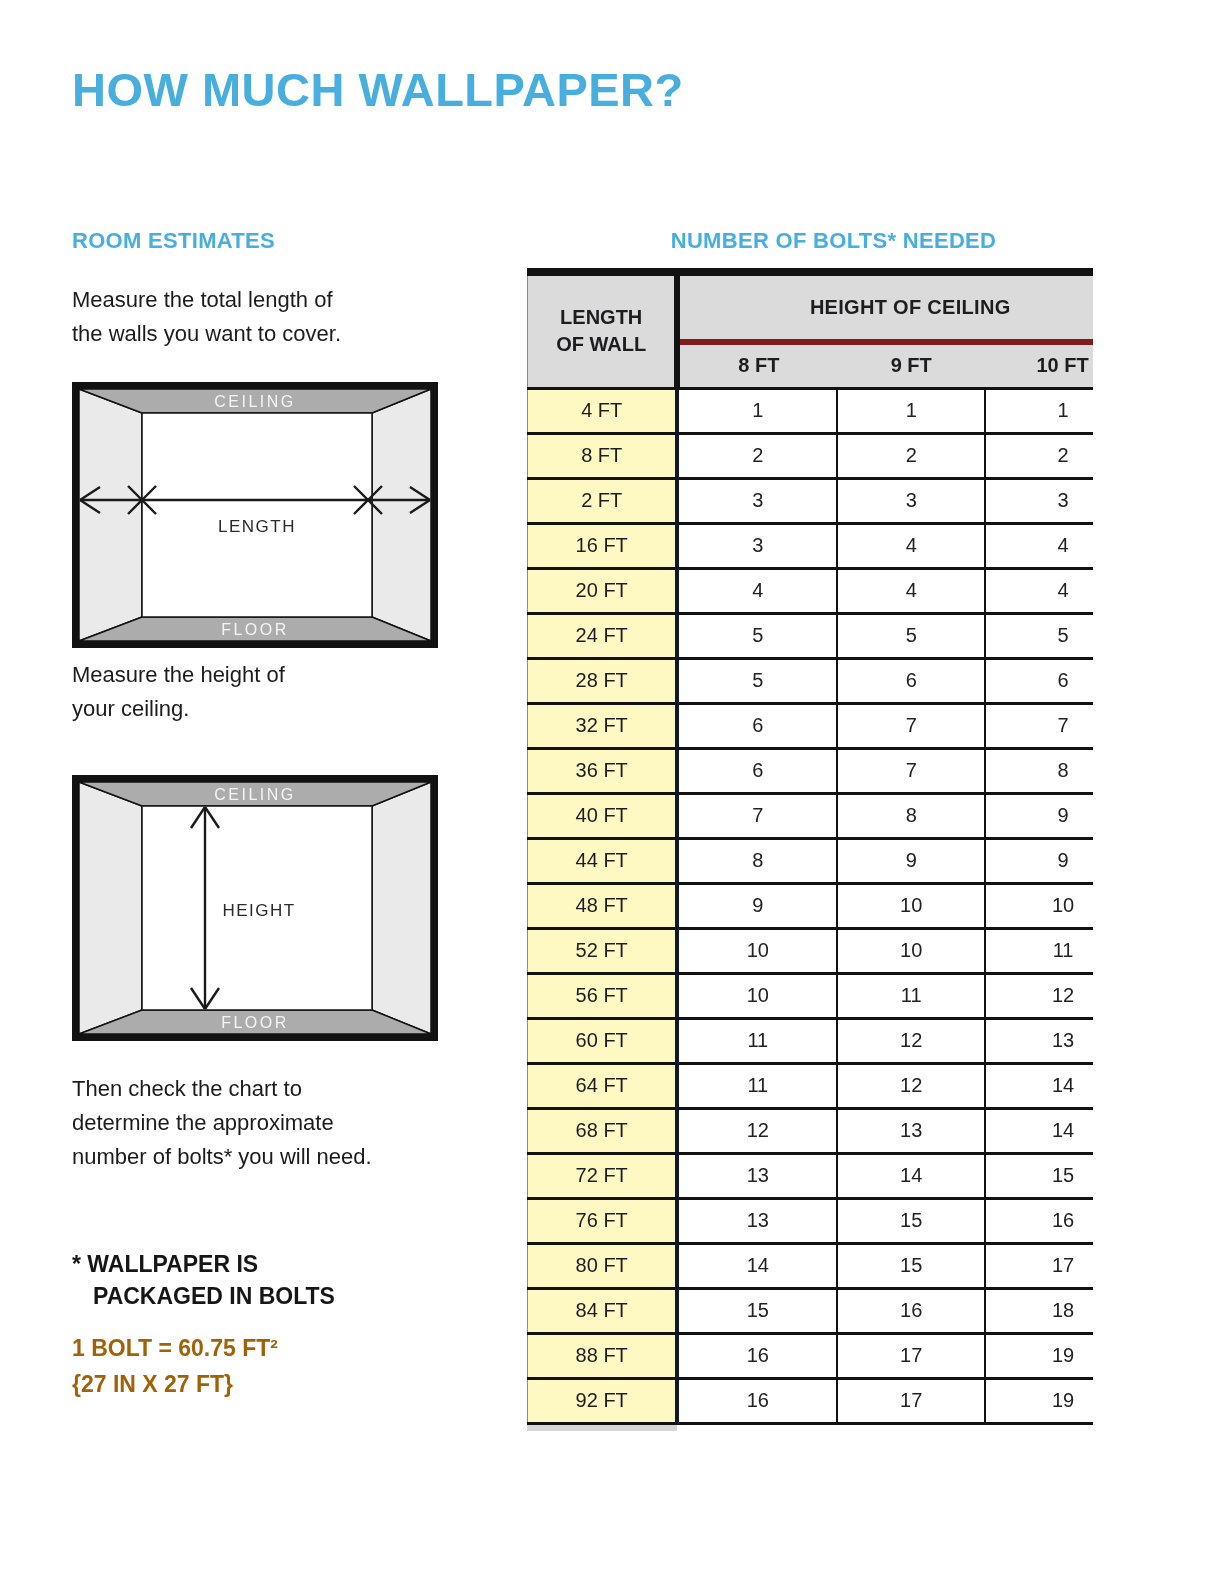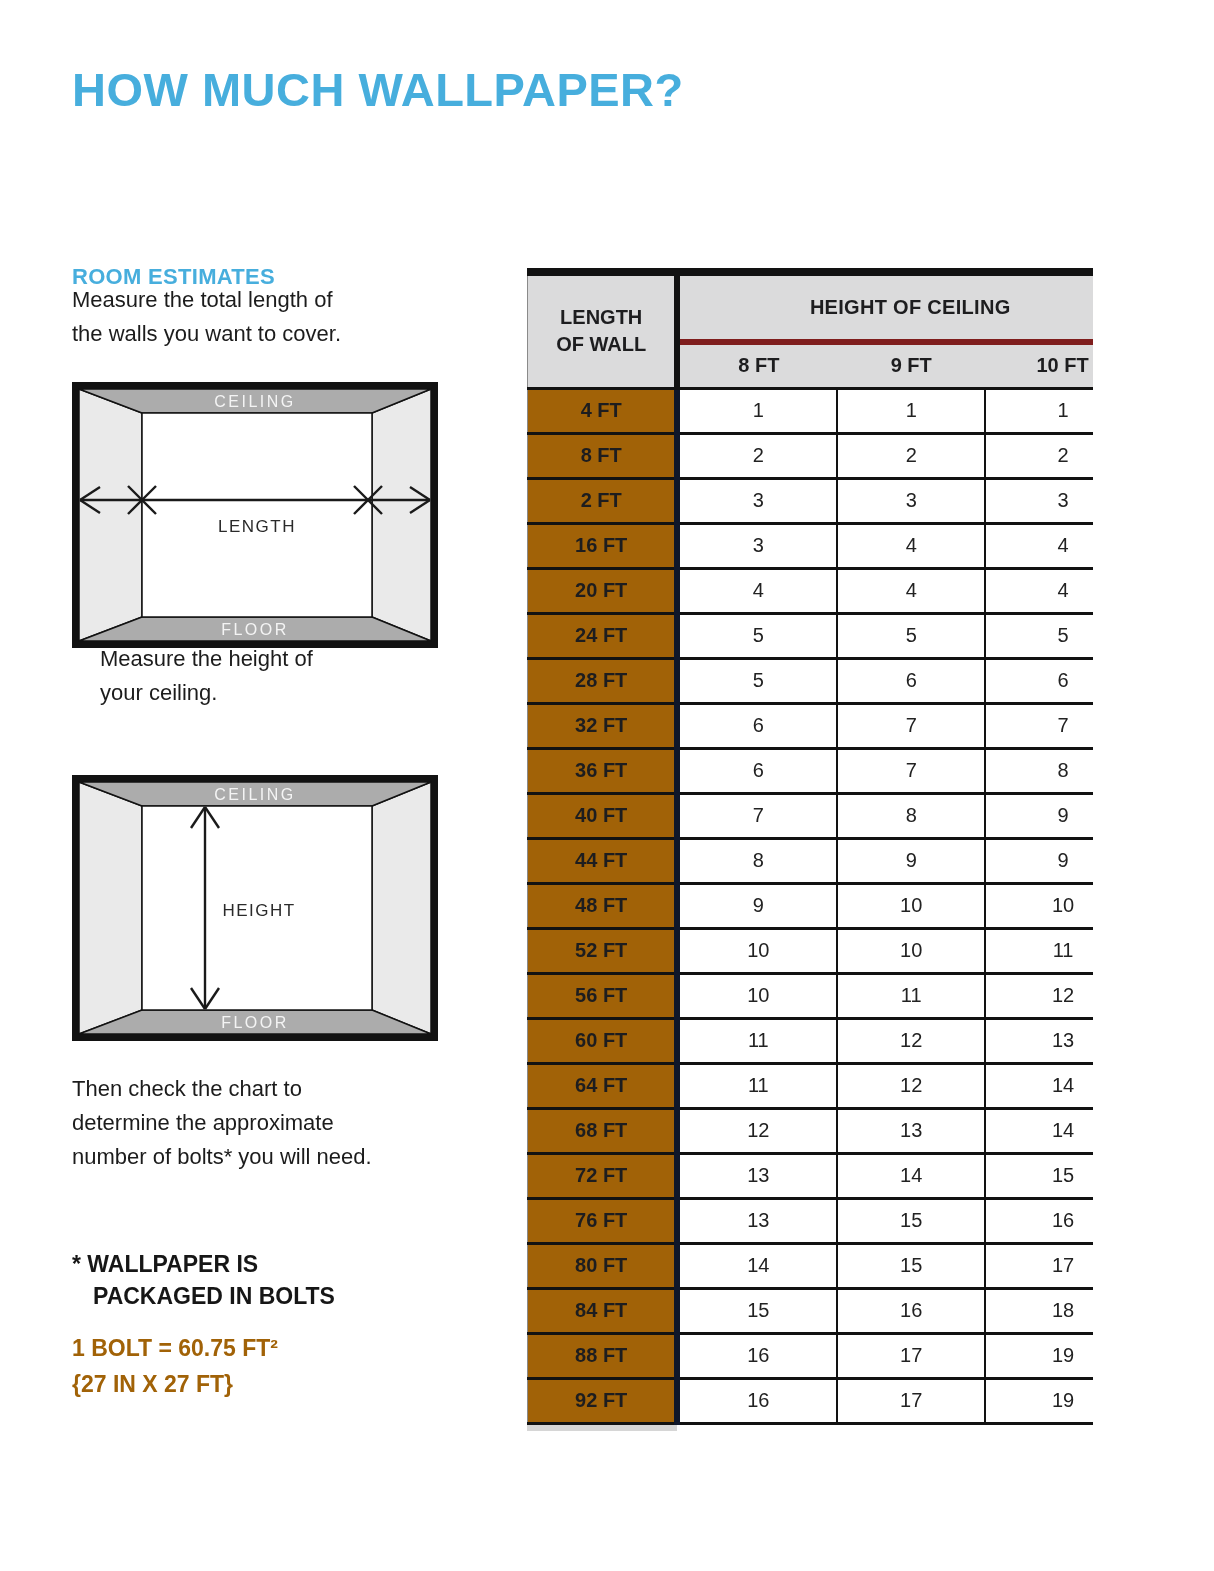--- a/index.html
+++ b/index.html
@@ -18,39 +18,38 @@
     font-size: 47px;
     font-weight: bold;
     color: #47aedd;
     letter-spacing: 0.5px;
   }
   .section-heading {
     font-size: 22px;
     font-weight: bold;
     color: #47aedd;
     letter-spacing: 0.3px;
-    margin-top: 36px;
   }
   #room-estimates-heading { position: absolute; left: 72px; top: 228px; }
   #bolts-heading {
     position: absolute;
     left: 527px; top: 228px;
     width: 613px;
     text-align: center;
   }
   .body-text {
     position: absolute;
     left: 72px;
     font-size: 22px;
     line-height: 34px;
     color: #1c1c1c;
     white-space: pre-line;
   }
   #para-length { top: 283px; }
-  #para-height { top: 642px; margin-left: 28px; }
+  #para-height { top: 658px; }
   #para-chart  { top: 1072px; }
   .diagram { position: absolute; left: 72px; width: 366px; height: 266px; }
   #diagram-length { top: 382px; }
   #diagram-height { top: 775px; }
   .footnote {
     position: absolute;
     left: 72px; top: 1248px;
     font-size: 23px;
     font-weight: bold;
     line-height: 32px;
@@ -96,24 +95,24 @@
     font-size: 21px;
     letter-spacing: 0.3px;
   }
   tr.sub-head th {
     background: #dbdbdc;
     height: 46px;
     border-bottom: 3px solid #121212;
     font-weight: bold;
   }
   tbody th.rowhead {
-    background: #a16207;
-    border-right: 6px solid #0f172a;
+    background: #fef9c3;
+    border-right: 4px solid #0f172a;
     border-bottom: 3px solid #121212;
-    font-weight: bold;
+    font-weight: normal;
     height: 45px;
   }
   tbody td.val {
     background: #ffffff;
     border-bottom: 3px solid #121212;
     font-weight: normal;
     color: #222;
   }
   tbody td.val.v { border-left: 2px solid #121212; }
   col.c0 { width: 150px; }

